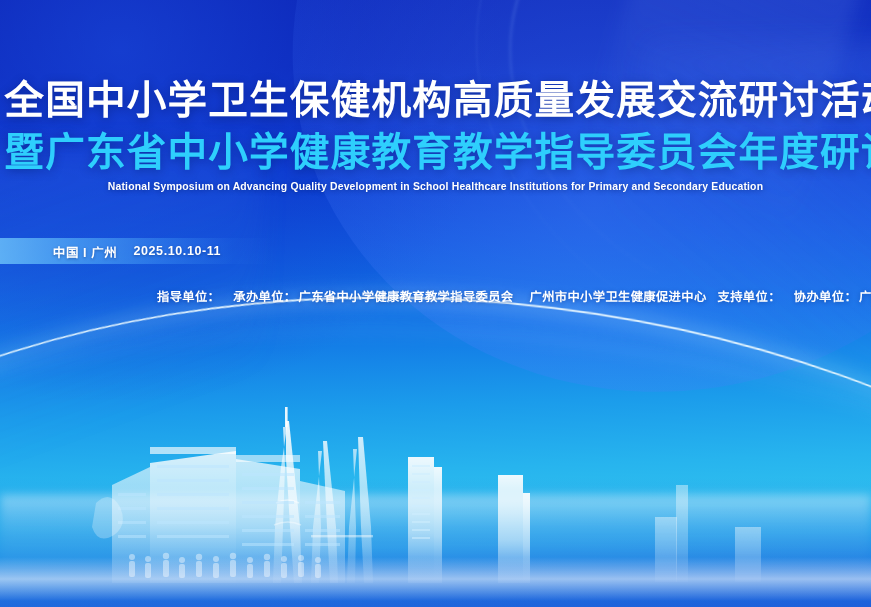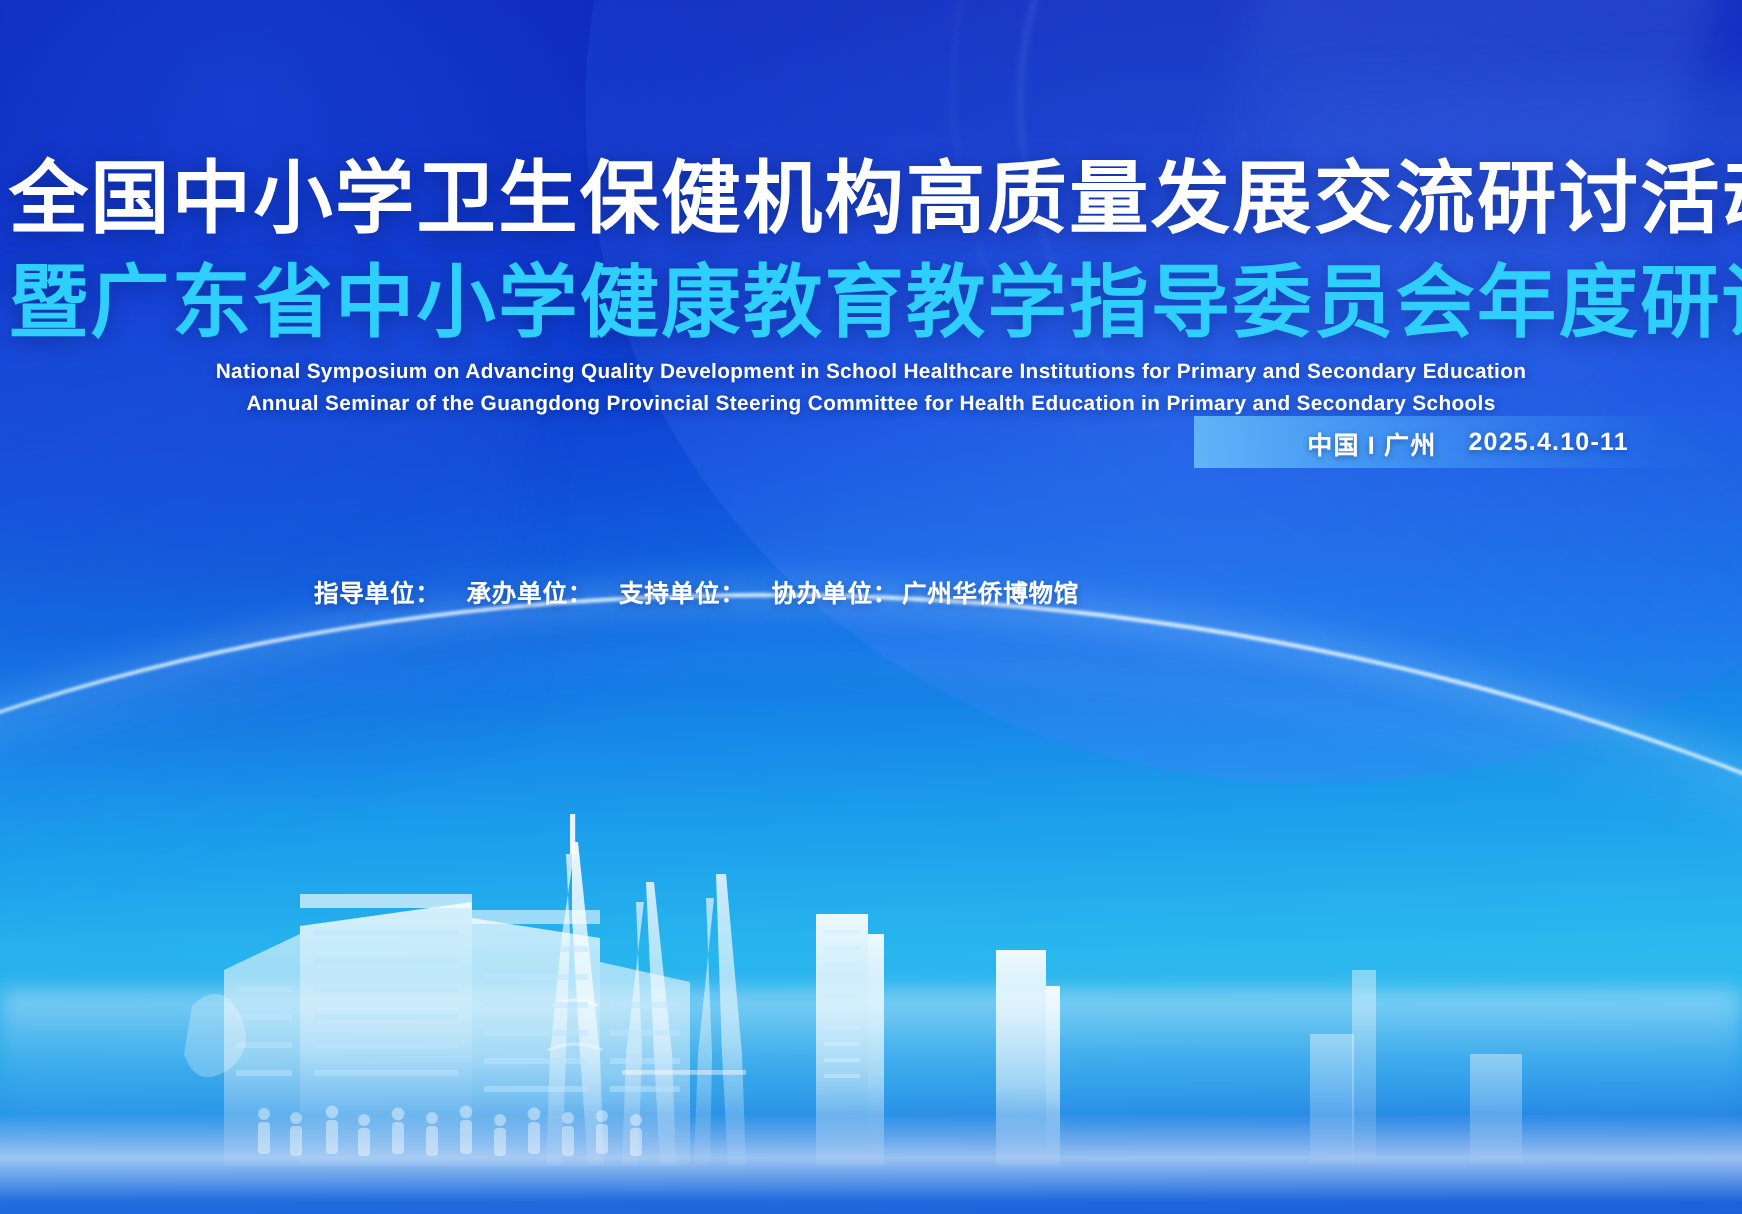--- a/index.html
+++ b/index.html
@@ -181,23 +181,23 @@
     font-size: 10.4px;
     font-weight: 700;
     line-height: 15.5px;
     letter-spacing: 0.18px;
     white-space: nowrap;
     text-shadow: 0 1px 4px rgba(0,25,95,0.5);
   }
 
   .badge-wrap {
     position: absolute;
-    left: 0; right: 0; top: 208px;
+    left: 0; right: 0; top: 238px;
     display: flex;
-    justify-content: flex-end;
+    justify-content: flex-start;
   }
   .badge {
     position: relative;
     width: 274px;
     height: 26px;
     display: flex;
     align-items: center;
     justify-content: center;
     gap: 16px;
     background: linear-gradient(to right,
@@ -397,36 +397,39 @@
 
   <div class="content">
 
     <div class="title-block">
       <span class="title-line title-cn-1">全国中小学卫生保健机构高质量发展交流研讨活动</span>
       <span class="title-line title-cn-2">暨广东省中小学健康教育教学指导委员会年度研讨活动</span>
     </div>
 
     <div class="subtitle-block">
       <span class="subtitle-line">National Symposium on Advancing Quality Development in School Healthcare Institutions for Primary and Secondary Education</span>
-      <span class="subtitle-line">Annual Seminar of the Guangdong Provincial Steering Committee for Health Education in Primary and Secondary Schools</span>
     </div>
 
     <div class="badge-wrap">
       <div class="badge">
         <span class="badge-place">中国 I 广州</span>
-        <span class="badge-date">2025.4.10-11</span>
+        <span class="badge-date">2025.10.10-11</span>
       </div>
     </div>
 
     <div class="org-block">
         <div class="org-row">
           <span class="org-label">指导单位：</span>
         </div>
         <div class="org-row">
           <span class="org-label">承办单位：</span>
+          <span class="org-values">
+            <span>广东省中小学健康教育教学指导委员会</span>
+            <span>广州市中小学卫生健康促进中心</span>
+          </span>
         </div>
         <div class="org-row">
           <span class="org-label">支持单位：</span>
         </div>
         <div class="org-row">
           <span class="org-label">协办单位：</span>
           <span class="org-values">
             <span>广州华侨博物馆</span>
           </span>
         </div>

